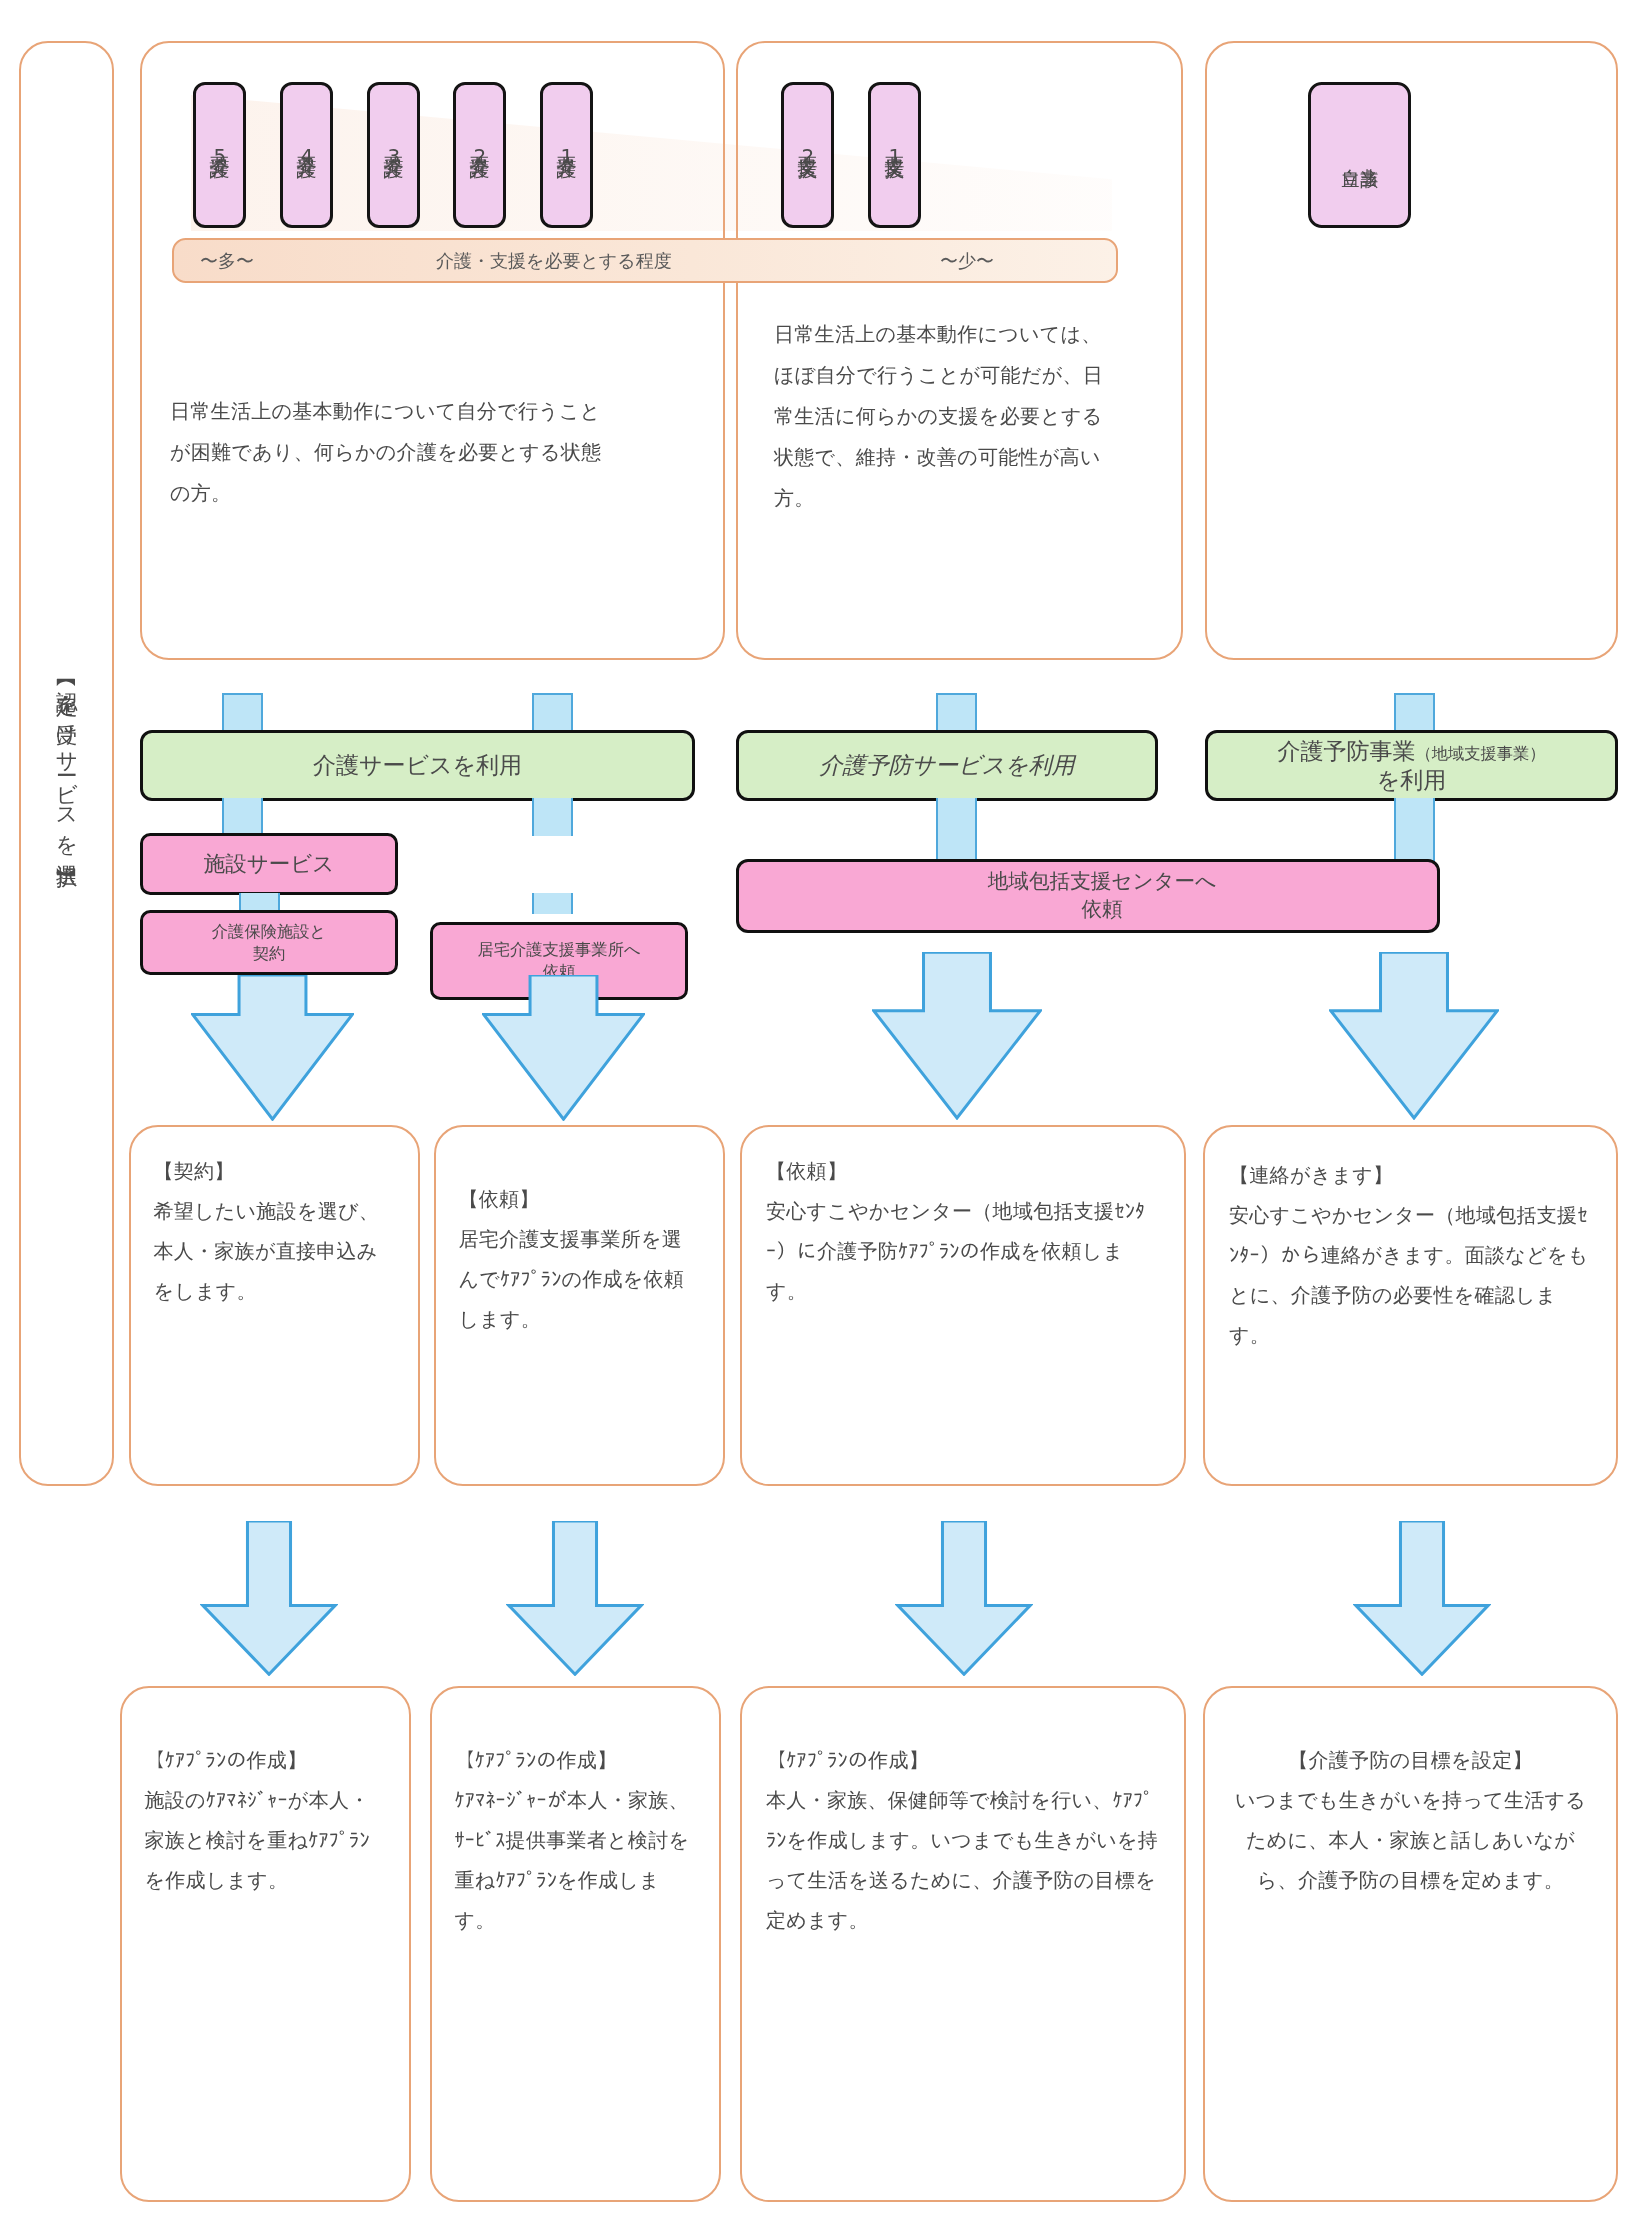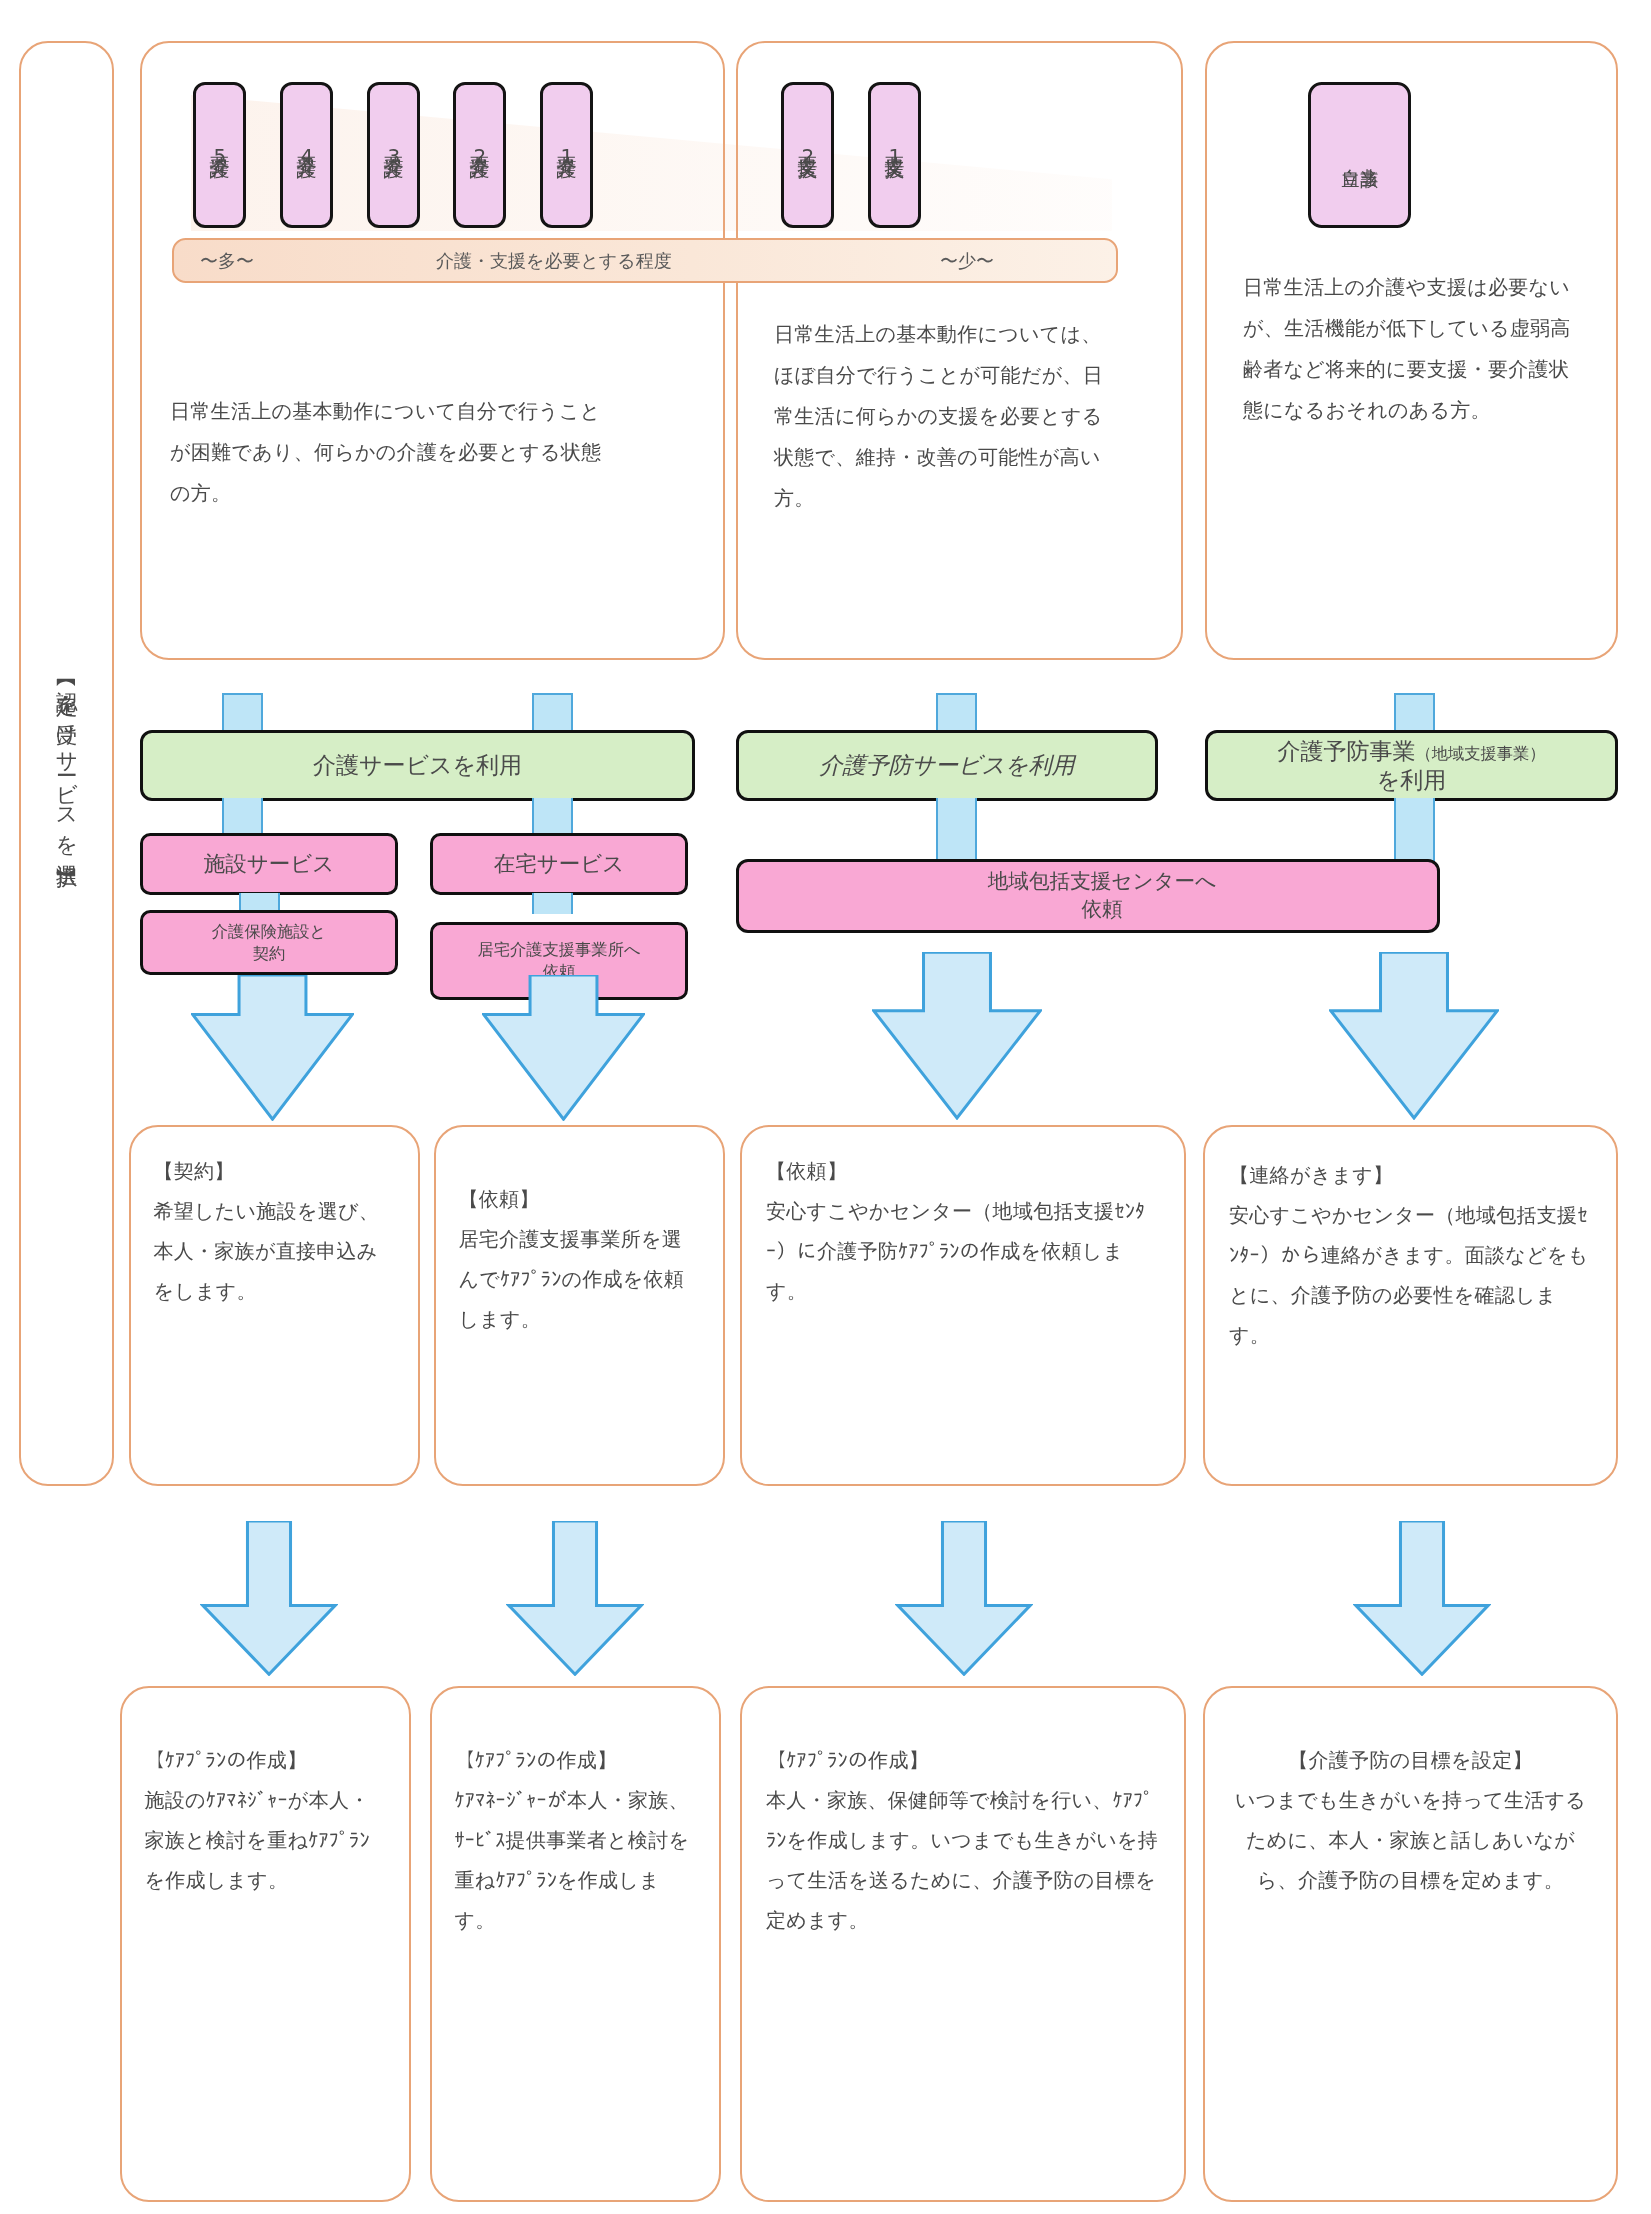--- a/index.html
+++ b/index.html
@@ -180,21 +180,20 @@
   </div>
 
   <div class="abs degbar" style="left:172px;top:238px;width:946px;height:45px;">
     <span style="left:26px;">〜多〜</span>
     <span style="left:262px;">介護・支援を必要とする程度</span>
     <span style="left:766px;">〜少〜</span>
   </div>
 
   <div class="abs desc" style="left:170px;top:391px;width:439px;">日常生活上の基本動作について自分で行うことが困難であり、何らかの介護を必要とする状態の方。</div>
   <div class="abs desc" style="left:774px;top:314px;width:331px;">日常生活上の基本動作については、ほぼ自分で行うことが可能だが、日常生活に何らかの支援を必要とする状態で、維持・改善の可能性が高い方。</div>
-  <div class="abs desc" style="left:1243px;top:267px;width:336px;">日常生活上の介護や支援は必要ないが、生活機能が低下している虚弱高齢者など将来的に要支援・要介護状態になるおそれのある方。</div>
 
   <div class="abs stub capped" style="left:222px;top:693px;width:41px;height:39px;"></div>
   <div class="abs stub capped" style="left:532px;top:693px;width:41px;height:39px;"></div>
   <div class="abs stub capped" style="left:936px;top:693px;width:41px;height:39px;"></div>
   <div class="abs stub capped" style="left:1394px;top:693px;width:41px;height:39px;"></div>
 
   <div class="abs green-bar" style="left:140px;top:730px;width:555px;height:71px;">
     <span>介護サービスを利用</span>
   </div>
 
@@ -208,23 +207,20 @@
       <span>を利用</span>
     </div>
   </div>
 
   <div class="abs stub" style="left:222px;top:798px;width:41px;height:38px;"></div>
   <div class="abs stub" style="left:532px;top:798px;width:41px;height:38px;"></div>
 
   <div class="abs pink-box big" style="left:140px;top:833px;width:258px;height:62px;">
     <span>施設サービス</span>
   </div>
-  <div class="abs pink-box big" style="left:430px;top:833px;width:258px;height:62px;">
-    <span>在宅サービス</span>
-  </div>
 
   <div class="abs stub" style="left:239px;top:893px;width:41px;height:20.6px;"></div>
   <div class="abs stub" style="left:532px;top:893px;width:41px;height:20.6px;"></div>
 
   <div class="abs pink-box sm" style="left:140px;top:910px;width:258px;height:65px;">
     <div>
       <span>介護保険施設と</span><br>
       <span>契約</span>
     </div>
   </div>

